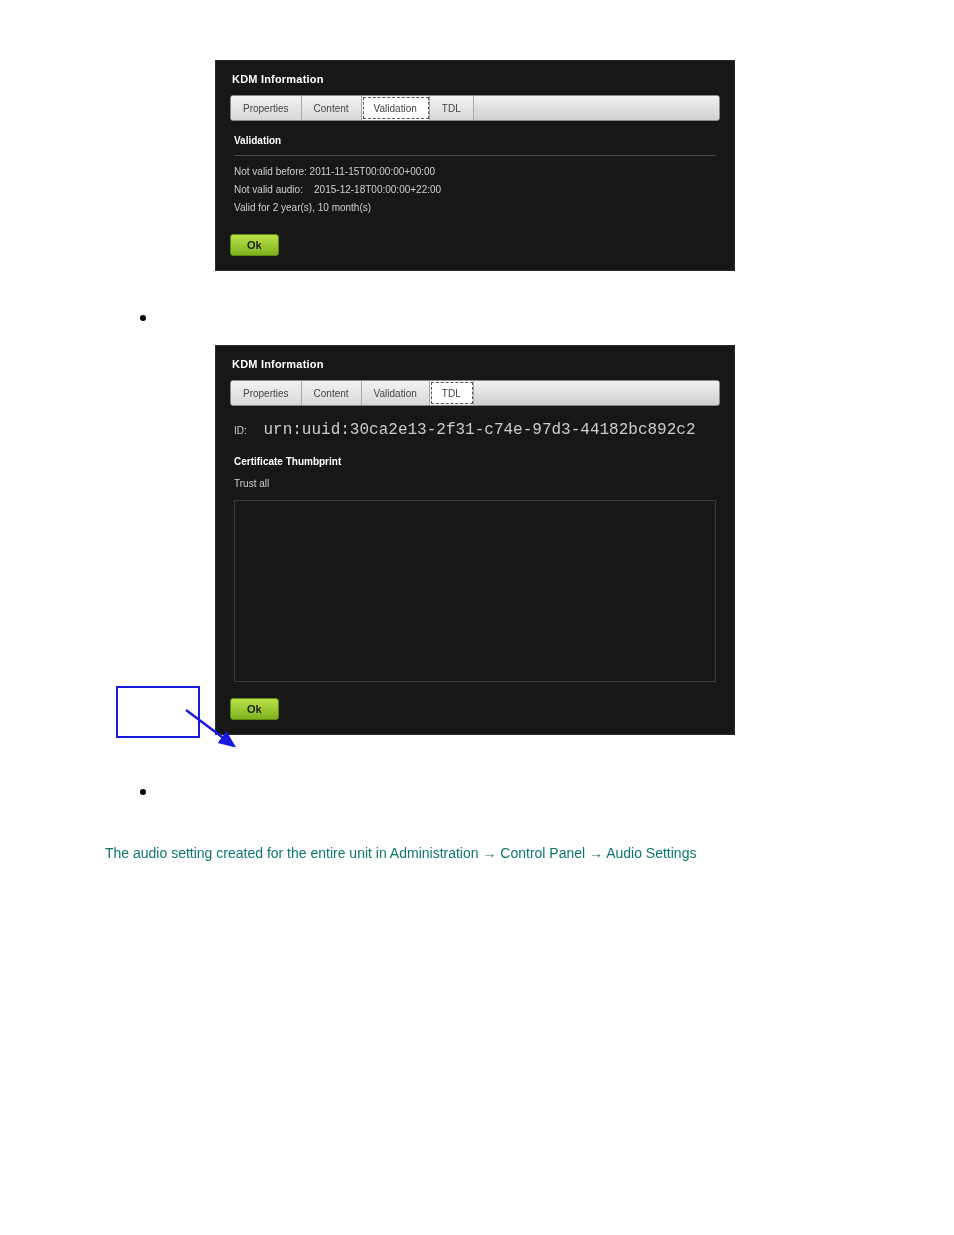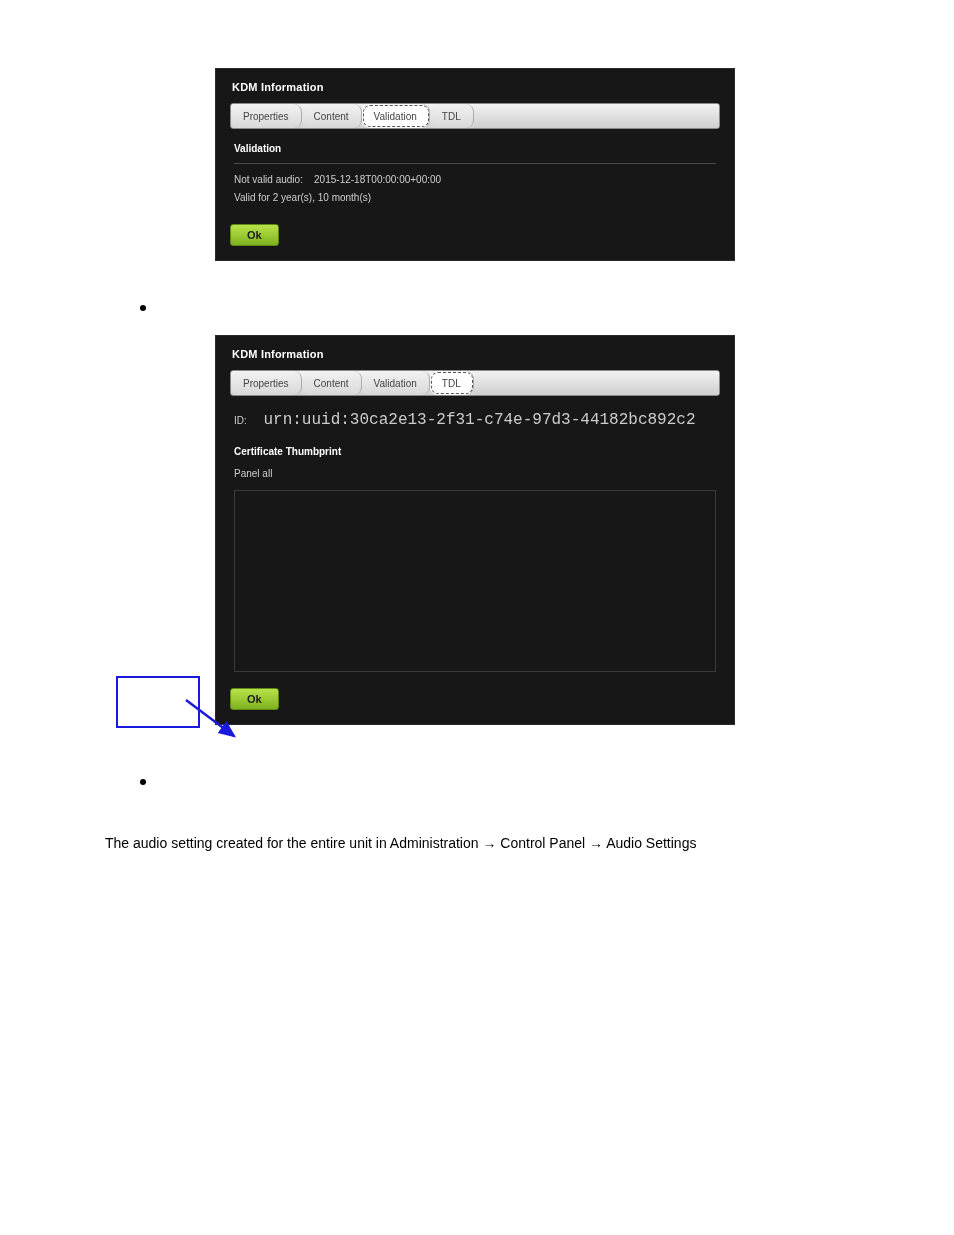--- a/index.html
+++ b/index.html
@@ -4,21 +4,21 @@
 <style>
   html, body {
     margin: 0;
     padding: 0;
     background: #ffffff;
     font-family: Arial, Helvetica, sans-serif;
     color: #000;
   }
   .page {
     width: 954px;
-    margin: 16px auto;
+    margin: 8px auto;
     box-sizing: border-box;
     padding: 52px 80px 60px 80px;
     position: relative;
   }
 
   
   .dialog {
     width: 520px;
     margin-left: 135px;
     background: #171717;
@@ -46,21 +46,20 @@
   }
   .tab {
     font-size: 10px;
     color: #444;
     padding: 0 12px;
     display: flex;
     align-items: center;
     border-right: 1px solid #aaa;
     background: linear-gradient(#f2f2f2, #d8d8d8);
     cursor: pointer;
-    border-radius: 8px;
   }
   .tab:last-child { border-right: none; }
   .tab.active {
     background: #ffffff;
     outline: 1px dashed #555;
     outline-offset: -2px;
   }
   .tab-filler {
     flex: 1;
     background: linear-gradient(#f2f2f2, #cfcfcf);
@@ -115,21 +114,21 @@
   .bullet-dot {
     width: 6px; height: 6px;
     background: #000;
     border-radius: 50%;
     margin-right: 12px;
   }
 
   .note {
     margin: 50px 0 0 25px;
     font-size: 14px;
-    color: #000000;
+    color: #0f766e;
   }
 
   
   .callout-wrap {
     position: absolute;
   }
   .callout-rect {
     border: 2px solid #1a1adf;
     background: #fff;
     width: 80px;
@@ -150,22 +149,26 @@
       <div class="tab">Properties</div>
       <div class="tab">Content</div>
       <div class="tab active">Validation</div>
       <div class="tab">TDL</div>
       <div class="tab-filler"></div>
     </div>
     <div class="body-area">
       <div class="section-title">Validation</div>
       <div class="hr"></div>
       <div class="kv-row">
+        <span class="kv-label">Not valid before:</span>
+        <span class="kv-value">2011-11-15T00:00:00+00:00</span>
+      </div>
+      <div class="kv-row">
         <span class="kv-label">Not valid audio:</span>&nbsp;&nbsp;&nbsp;
-        <span class="kv-value">2015-12-18T00:00:00+00:00</span>
+        <span class="kv-value">2015-12-18T00:00:00+22:00</span>
       </div>
       <div class="kv-row">Valid for 2 year(s), 10 month(s)</div>
     </div>
     <div class="ok-row">
       <button class="ok-button">Ok</button>
     </div>
   </div>
 
   <div class="bullet-row">
     <div class="bullet-dot"></div>
@@ -180,21 +183,21 @@
       <div class="tab">Validation</div>
       <div class="tab active">TDL</div>
       <div class="tab-filler"></div>
     </div>
     <div class="body-area">
       <div class="kv-row">
         <span class="kv-label">ID:</span>&nbsp;&nbsp;&nbsp;&nbsp;&nbsp;
         <span class="kv-value mono">urn:uuid:30ca2e13-2f31-c74e-97d3-44182bc892c2</span>
       </div>
       <div class="section-title" style="margin-top:10px;">Certificate Thumbprint</div>
-      <div class="kv-row">Panel all</div>
+      <div class="kv-row">Trust all</div>
       <div class="tdl-box"></div>
     </div>
     <div class="ok-row">
       <button class="ok-button">Ok</button>
     </div>
 
     <div class="callout-wrap" style="left:-100px; bottom:-4px;">
       <div class="callout-rect"></div>
       <svg class="arrow-svg" width="130" height="80" style="left:60px; top:18px;">
         <defs>

